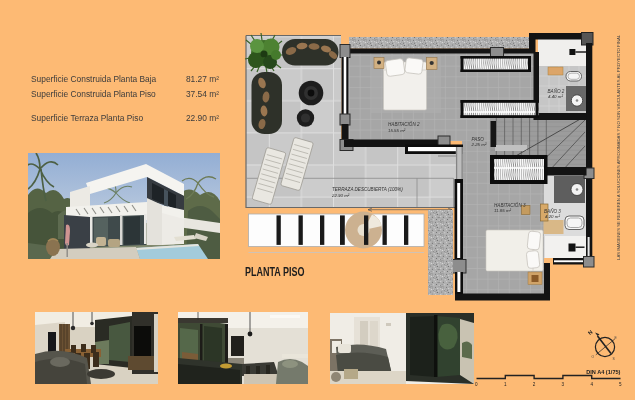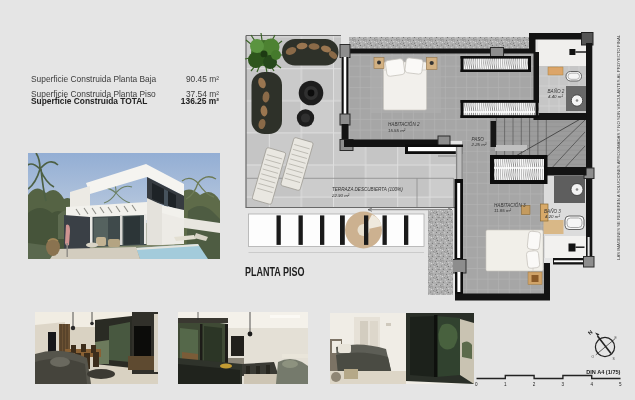--- a/index.html
+++ b/index.html
@@ -1,28 +1,28 @@
 <!DOCTYPE html>
 <html><head>
 <meta charset="utf-8">
 <style>
   html,body{margin:0;padding:0;background:#fff;}
-  #page{position:relative;width:635px;height:400px;background:#e5e5e5;overflow:hidden;
+  #page{position:relative;width:635px;height:400px;background:#fdba74;overflow:hidden;
         font-family:"Liberation Sans",sans-serif;}
   .abs{position:absolute;}
   .srow{position:absolute;left:31px;width:188px;font-size:8.4px;color:#3c3c3c;}
   .srow .v{position:absolute;right:0;top:0;}
 </style>
 </head>
 <body>
 <div id="page">
 
-  <div class="srow" style="top:73.5px;">Superficie Construida Planta Baja<span class="v">90.45 m²</span></div>
+  <div class="srow" style="top:73.5px;">Superficie Construida Planta Baja<span class="v">81.27 m²</span></div>
   <div class="srow" style="top:89px;">Superficie Construida Planta Piso<span class="v">37.54 m²</span></div>
-  <div class="srow" style="top:96.0px;font-weight:bold;color:#222;">Superficie Construida TOTAL<span class="v">136.25 m²</span></div>
+  <div class="srow" style="top:112.8px;">Superficie Terraza Planta Piso<span class="v">22.90 m²</span></div>
 
   <div class="abs" style="left:245px;top:264.5px;font-size:12.5px;font-weight:bold;color:#1d1d1d;transform:scaleX(0.72);transform-origin:0 0;white-space:nowrap;">PLANTA PISO</div>
 
   <div class="abs" style="left:616px;top:155px;width:210px;font-size:4.3px;color:#444;transform-origin:0 0;transform:rotate(-90deg) translate(-105px,0);white-space:nowrap;text-align:center;">LAS IMÁGENES SE REFIEREN A SOLUCIONES APROXIMADAS Y NO SON VINCULANTES AL PROYECTO FINAL</div>
 
   <svg class="abs" style="left:0;top:0;" width="635" height="400" viewBox="0 0 635 400">
     <defs>
       <pattern id="speck" width="11" height="13" patternUnits="userSpaceOnUse">
         <rect width="11" height="13" fill="#b0b0b0"></rect>
         <rect x="0.6" y="0.6" width="0.9" height="0.9" fill="#5e5e5e"></rect>

